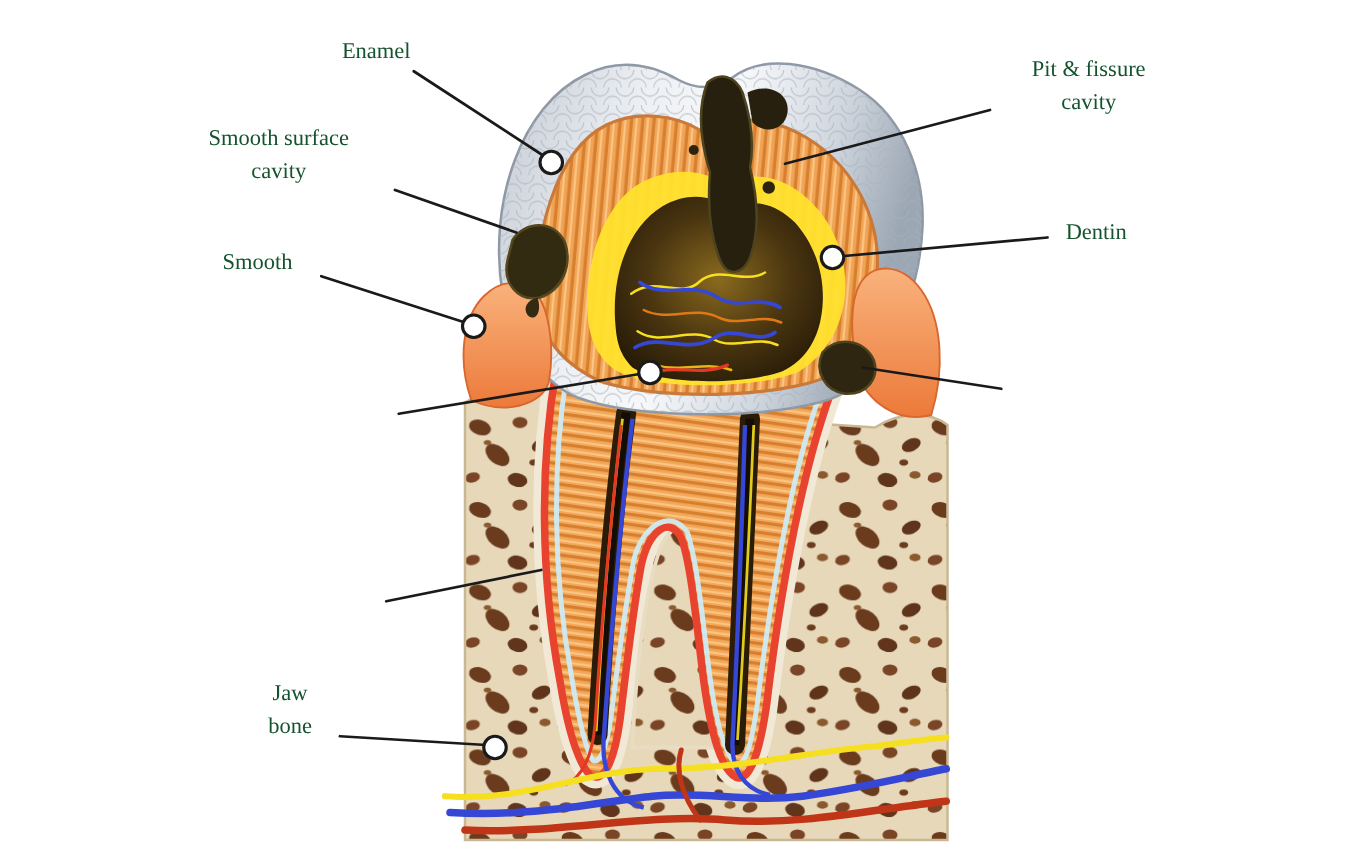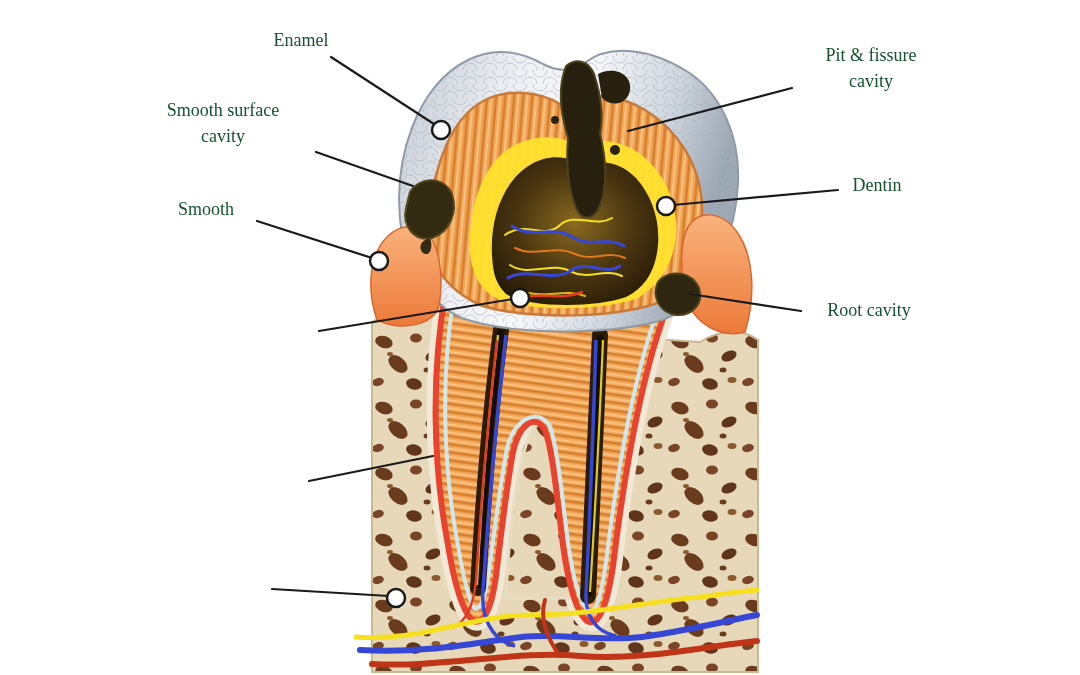--- a/index.html
+++ b/index.html
@@ -156,21 +156,22 @@
 
   <div class="lbl" style="left:231px;top:27px;width:140px;">Enamel</div>
 
   <div class="lbl" style="left:112px;top:97px;width:222px;text-align:center;">Smooth surface
 cavity</div>
 
   <div class="lbl" style="left:146px;top:196px;width:120px;">Smooth</div>
 
 
 
+  <div class="lbl" style="left:176px;top:541px;width:112px;">Jaw
+bone</div>
 
   <div class="lbl" style="left:766px;top:42px;width:210px;">Pit &amp; fissure
 cavity</div>
 
   <div class="lbl" style="left:818px;top:172px;width:118px;font-family:Liberation Serif, serif;">Dentin</div>
 
-  <div class="lbl" style="left:786px;top:297px;width:166px;">Root cavity</div>
 
 </div>
 
 </body></html>

